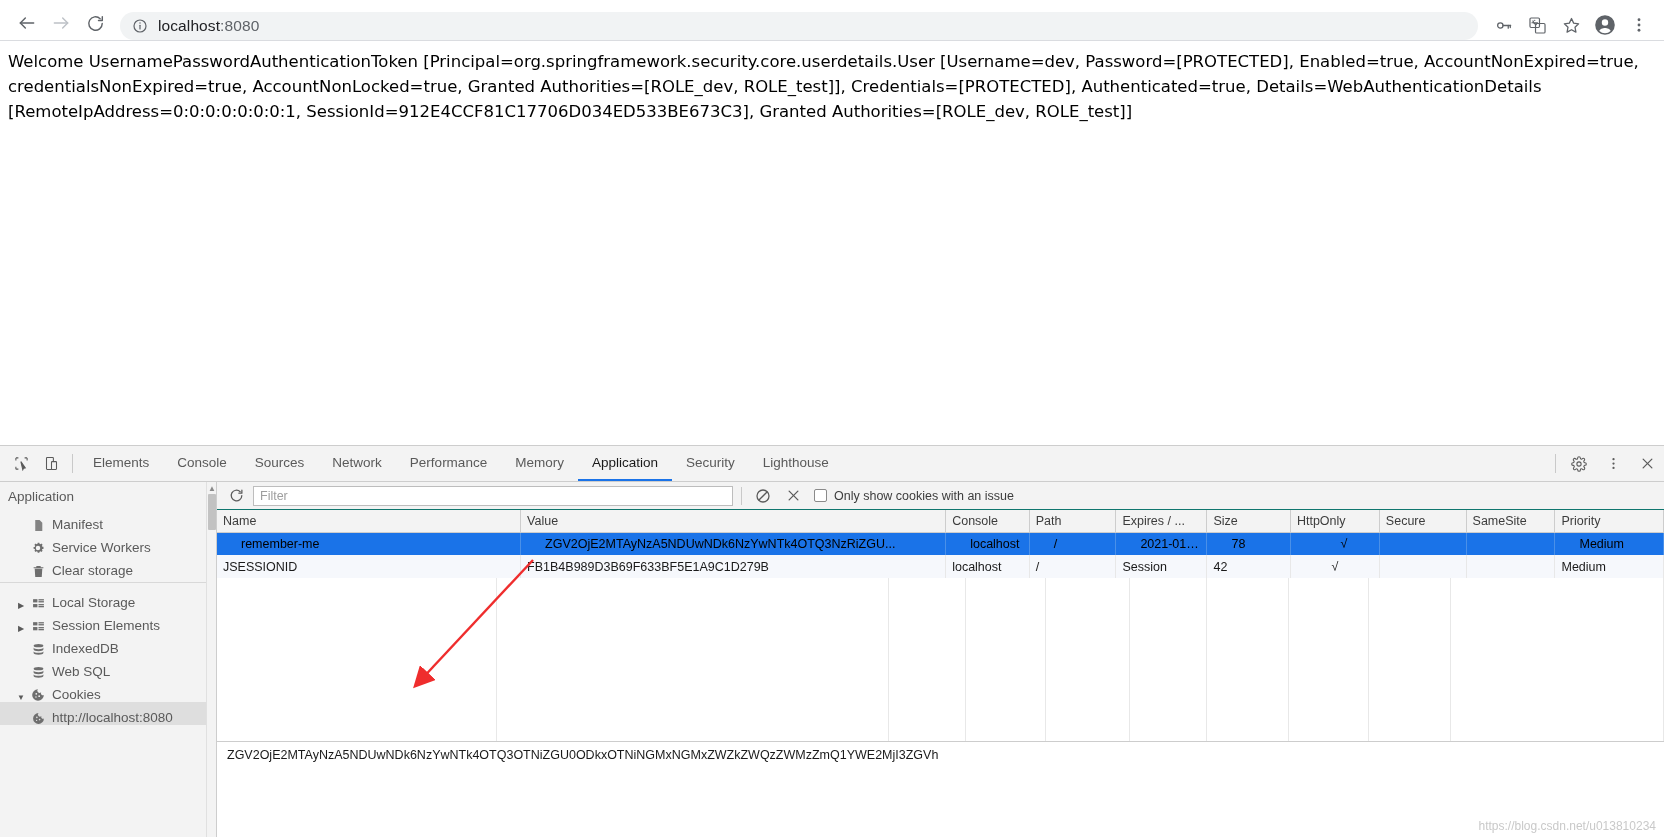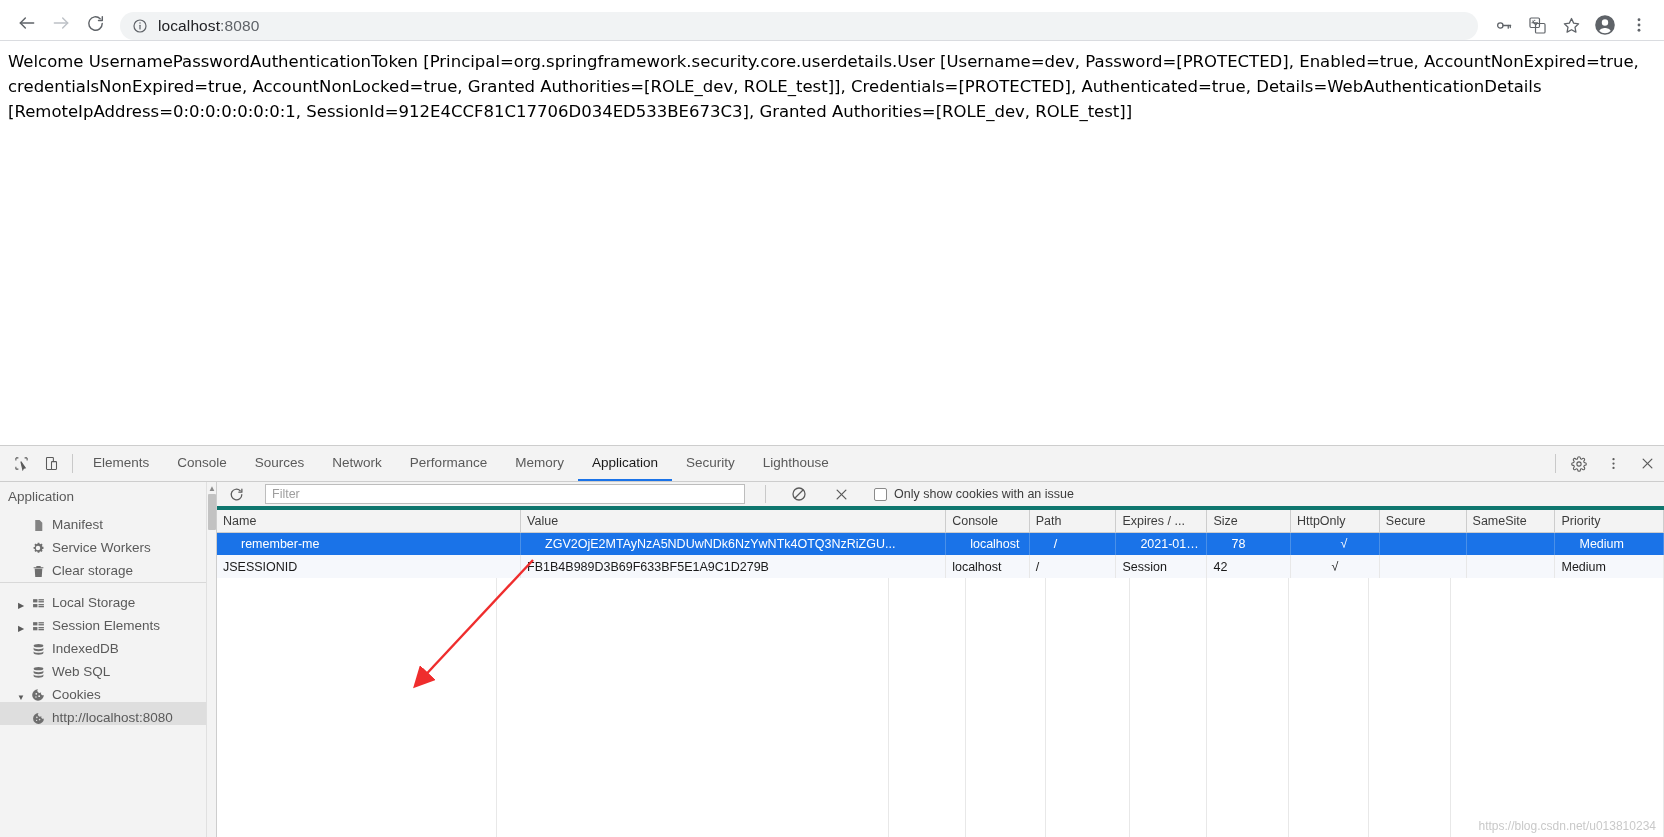--- a/index.html
+++ b/index.html
@@ -155,23 +155,23 @@
     position:absolute; top:12px; left:1px; width:8px; height:36px;
     background:#c2c2c2; border-radius:1px;
   }
 
   
   .dt-main { flex:1 1 auto; display:flex; flex-direction:column; min-width:0; background:#fff; }
   .cookie-toolbar {
     height: 28px; flex:none;
     display:flex; align-items:center;
     background:#f3f3f3;
-    border-bottom:4px solid #0f766e;
+    border-bottom:1px solid #0f766e;
     padding: 0 6px;
-    gap: 16px;
+    gap: 4px;
   }
   .tb-icon {
     width: 26px; height: 24px;
     display:flex; align-items:center; justify-content:center;
     color:#5a5a5a; flex:none;
   }
   .filter-box {
     width: 480px; height: 20px;
     background:#fff; border:1px solid #bdbdbd;
     display:flex; align-items:center;
@@ -204,21 +204,21 @@
     border-bottom:1px solid #cdcdcd;
     white-space:nowrap; overflow:hidden; text-overflow:ellipsis;
   }
   table.ck td {
     height: 23px;
     padding: 0 6px;
     border-right:1px solid #e8e8e8;
     color:#1a1a1a;
     white-space:nowrap; overflow:hidden; text-overflow:ellipsis;
   }
-  table.ck tr.selected td { background:#1a73e8; color:#ffffff; border-right-color:#4a90e8;padding-left:24px; }
+  table.ck tr.selected td { background:#1a73e8; color:#000000; border-right-color:#4a90e8;padding-left:24px; }
   table.ck tr.alt td { background:#f6f8fc; }
   td.num { }
   td.center { text-align:center; }
   .table-fill { flex: 1 1 auto; display:flex; min-height:0; }
   .fill-col { border-right:1px solid #e8e8e8; }
 
   .preview-pane {
     flex:none;
     border-top:1px solid #cdcdcd;
     background:#fff;
@@ -574,20 +574,21 @@
           <div class="fill-col" style="width:77px"></div>
           <div class="fill-col" style="width:80px"></div>
           <div class="fill-col" style="width:84px"></div>
           <div class="fill-col" style="width:77px"></div>
           <div class="fill-col" style="width:82px"></div>
           <div class="fill-col" style="width:80px"></div>
           <div class="fill-col" style="width:82px"></div>
           <div class="fill-col" style="flex:1"></div>
         </div>
 
+        <div class="preview-pane">ZGV2OjE2MTAyNzA5NDUwNDk6NzYwNTk4OTQ3OTNiZGU0ODkxOTNiNGMxNGMxZWZkZWQzZWMzZmQ1YWE2MjI3ZGVh</div>
       </div>
     </div>
   </div>
 
   <svg class="annot">
     <defs>
       <marker id="ah" markerWidth="9" markerHeight="9" refX="6" refY="4.5" orient="auto">
         <polygon points="0,0 9,4.5 0,9" fill="#ef2d2d"></polygon>
       </marker>
     </defs>

